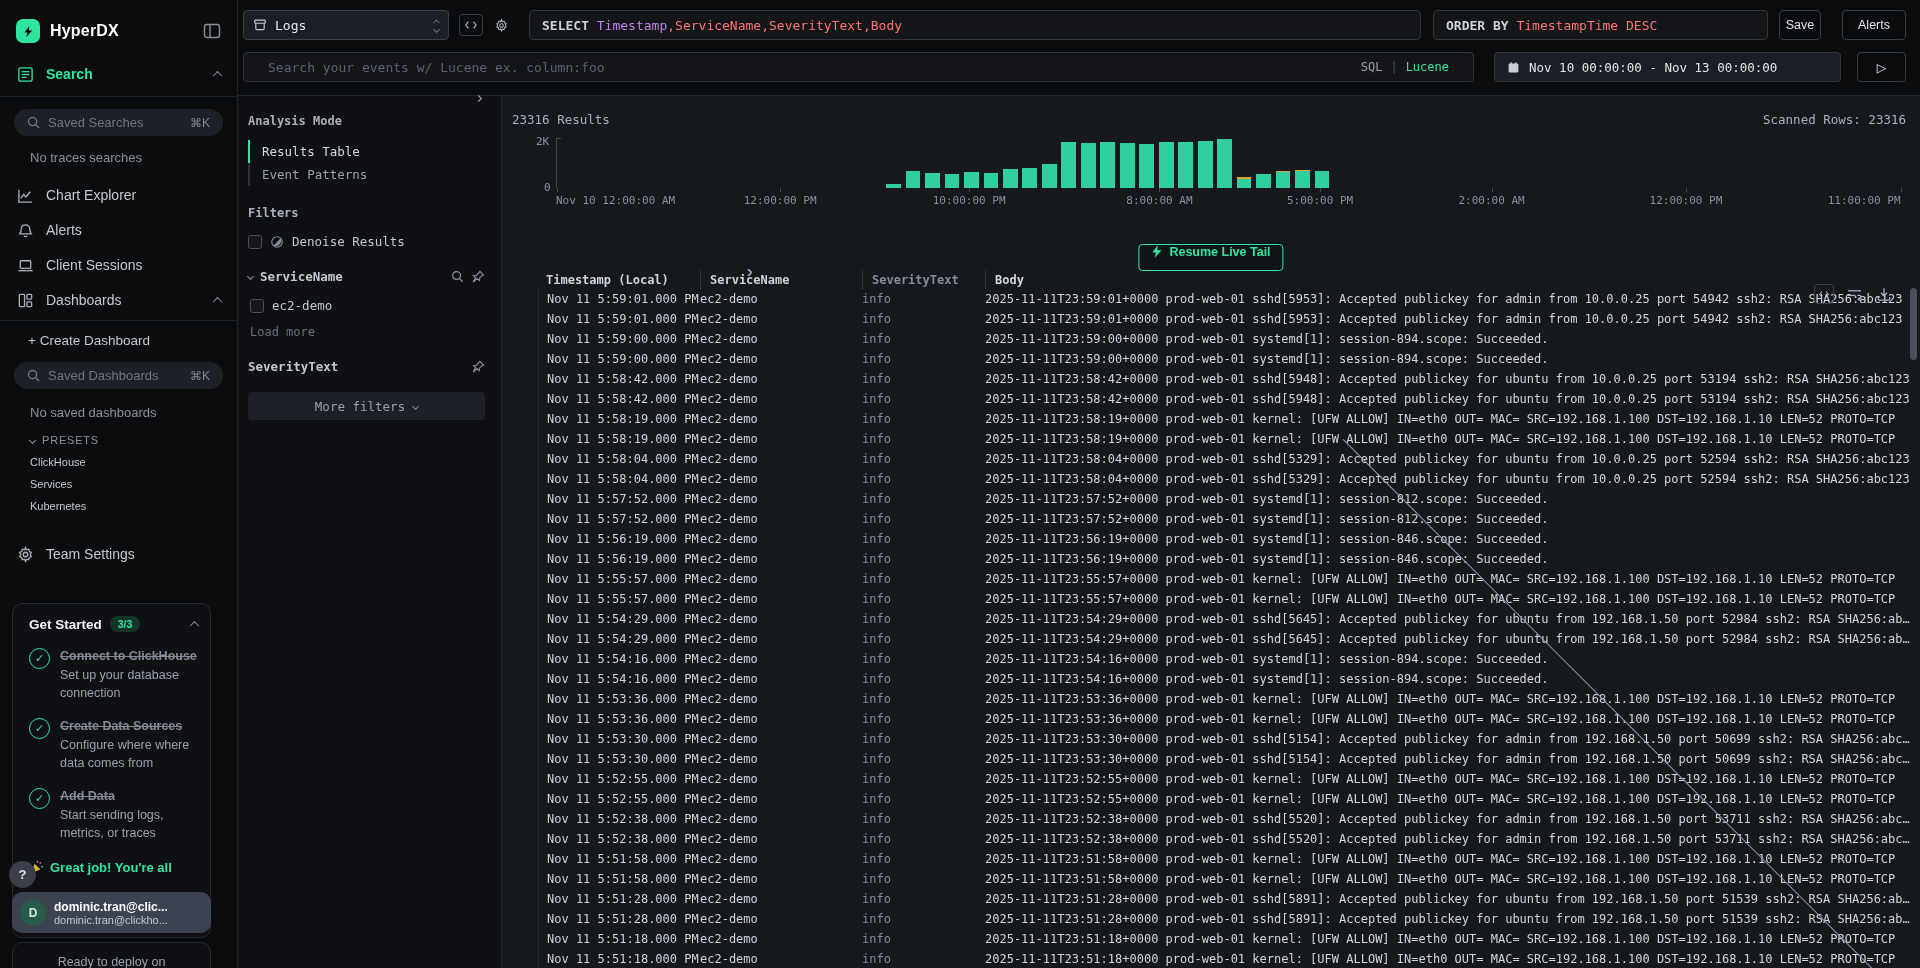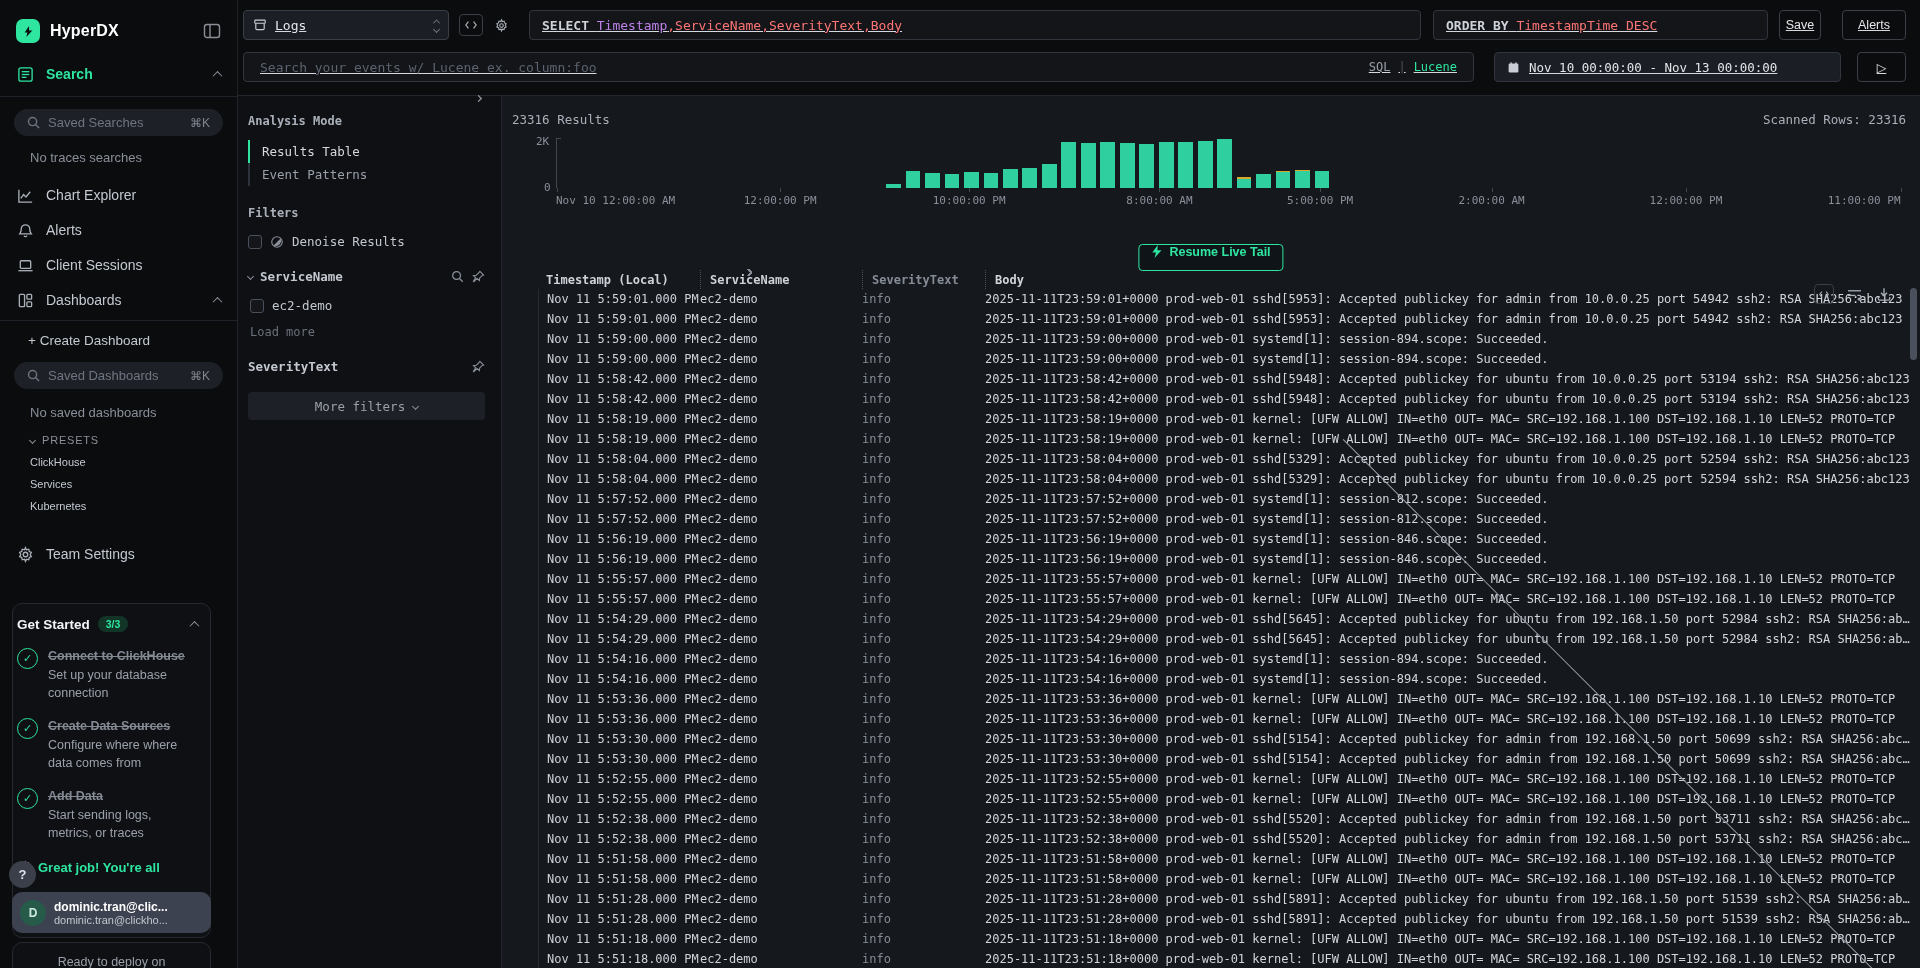--- a/index.html
+++ b/index.html
@@ -28,21 +28,21 @@
   .nav-row.active { color:#2ee6a0; font-weight:bold; }
   .side-divider { border-bottom:1px solid #1e2127; margin-top:10px; }
   .pill { display:flex; align-items:center; gap:8px; margin:12px 14px 0; height:27px; border-radius:20px;
           background:#1d2026; padding:0 13px; color:#6f7580; font-size:13px; }
   .pill .hk { margin-left:auto; font-size:12px; color:#81868f; }
   .muted-line { margin:14px 0 0 30px; font-size:13px; color:#8a8f99; }
   .presets-label { display:flex; align-items:center; gap:7px; margin:14px 0 0 30px; font-size:11px; letter-spacing:.8px; color:#8a8f99; }
   .preset-item { margin:10px 0 0 30px; font-size:11px; color:#c4c9d2; }
 
   .get-started { position:absolute; left:12px; top:603px; width:199px; height:335px; border:1px solid #26292f;
-                 border-radius:10px; background:#0e1014; padding:12px 12px 0 4px; overflow:hidden; }
+                 border-radius:10px; background:#0e1014; padding:12px 12px 0 16px; overflow:hidden; }
   .gs-head { display:flex; align-items:center; gap:8px; }
   .gs-title { font-weight:bold; font-size:13.5px; color:#f2f4f6; }
   .gs-badge { background:#123527; color:#2ee6a0; font-size:10.5px; font-weight:bold; border-radius:10px; padding:2px 8px; }
   .gs-item { display:flex; gap:10px; margin-top:14px; }
   .gs-check { width:21px; height:21px; border-radius:50%; border:1.5px solid #2ee6a0; color:#2ee6a0;
               font-size:11px; display:flex; align-items:center; justify-content:center; flex:none; margin-top:2px; }
   .gs-item-title { font-size:12.5px; font-weight:bold; color:#848a94; text-decoration:line-through; line-height:1.45; }
   .gs-item-desc { font-size:12.5px; color:#9ba1ab; line-height:1.4; margin-top:2px; }
   .gs-congrats { display:flex; gap:6px; margin-top:18px; font-size:13px; font-weight:bold; color:#2ee6a0; line-height:1.3; }
 
@@ -56,34 +56,34 @@
   .user-name { font-size:12px; font-weight:bold; color:#fff; white-space:nowrap; }
   .user-email { font-size:11px; color:#c2c6ce; white-space:nowrap; }
   .user-card .chev { margin-left:auto; border-color:#9aa0a9; }
   .deploy-card { position:absolute; left:12px; top:942px; width:199px; height:40px; border:1px solid #26292f;
                  border-radius:10px; background:#0e1014; text-align:center; padding-top:12px;
                  font-size:12.5px; color:#9ba1ab; z-index:4; }
 
   
   .right { position:absolute; left:238px; top:0; width:1682px; height:968px; }
   .topbar { position:relative; height:96px; background:#0b0c0e; border-bottom:1px solid #23262d; }
-  .tb-row { position:absolute; left:5px; right:14px; height:30px; display:flex; align-items:center;text-decoration:underline; }
+  .tb-row { position:absolute; left:5px; right:14px; height:30px; display:flex; align-items:center; }
   .tb-row1 { top:10px; } .tb-row2 { top:52px; }
   .box { background:#16191e; border:1px solid #31353d; border-radius:4px; height:30px; display:flex; align-items:center; }
   .src-select { width:206px; padding:0 9px; gap:8px; background:#1b1e24; border-color:#3a3e47; font-size:13px; color:#e3e6ea; }
   .src-stepper { margin-left:auto; display:flex; flex-direction:column; gap:3px; }
   .icon-btn { width:24px; height:22px; display:flex; align-items:center; justify-content:center; border-radius:4px; }
   .icon-btn.boxed { border:1px solid #3a3e47; }
   .sql-input { flex:1; padding:0 12px; font-size:13px; gap:0; background:#131519; }
   .kw { font-weight:bold; color:#ced3d9; }
   .tok-purple { color:#bd83ea; } .tok-salmon { color:#ff7575; }
   .order-input { width:335px; padding:0 12px; font-size:13px; background:#131519; }
   .btn { border:1px solid #3a3e47; border-radius:4px; height:30px; display:flex; align-items:center; justify-content:center;
          font-size:12.5px; color:#e3e6ea; background:transparent; }
-  .search-input { flex:1; padding:0 16px; font-size:13px; color:#5c636e; background:#131519; }
+  .search-input { flex:1; padding:0 24px; font-size:13px; color:#5c636e; background:#131519; }
   .lang-toggle { margin-left:auto; display:flex; gap:8px; font-size:12px; }
   .lang-sql { color:#9aa0a9; } .lang-sep { color:#4a4f58; } .lang-lucene { color:#2ee6a0; }
   .date-box { width:347px; padding:0 12px; gap:9px; font-size:12.5px; color:#e3e6ea; background:#1b1e24; }
   .play-btn { width:49px; }
 
   
   .filters { position:absolute; left:0; top:96px; width:264px; height:872px; background:#0e1014;
              border-right:1px solid #23262d; padding:18px 16px 0 10px; font-size:12.5px; }
   .f-heading { font-weight:bold; font-size:12px; color:#aab0b9; }
   .mode-list { margin-top:12px; }

